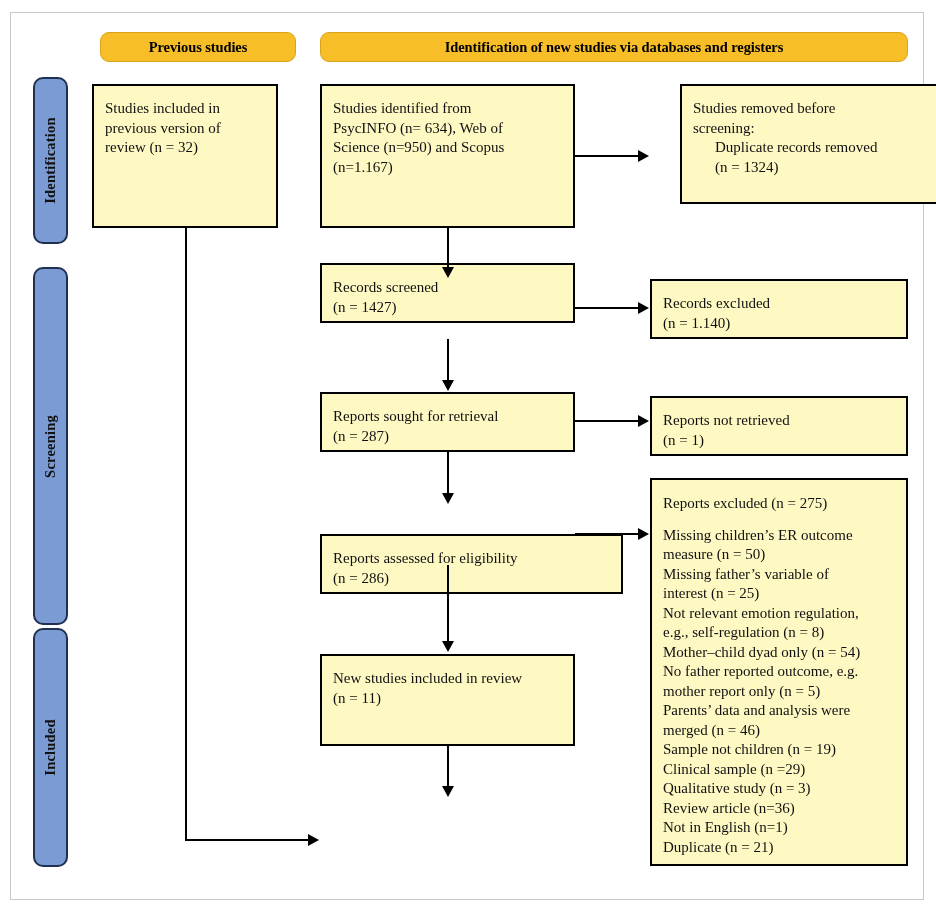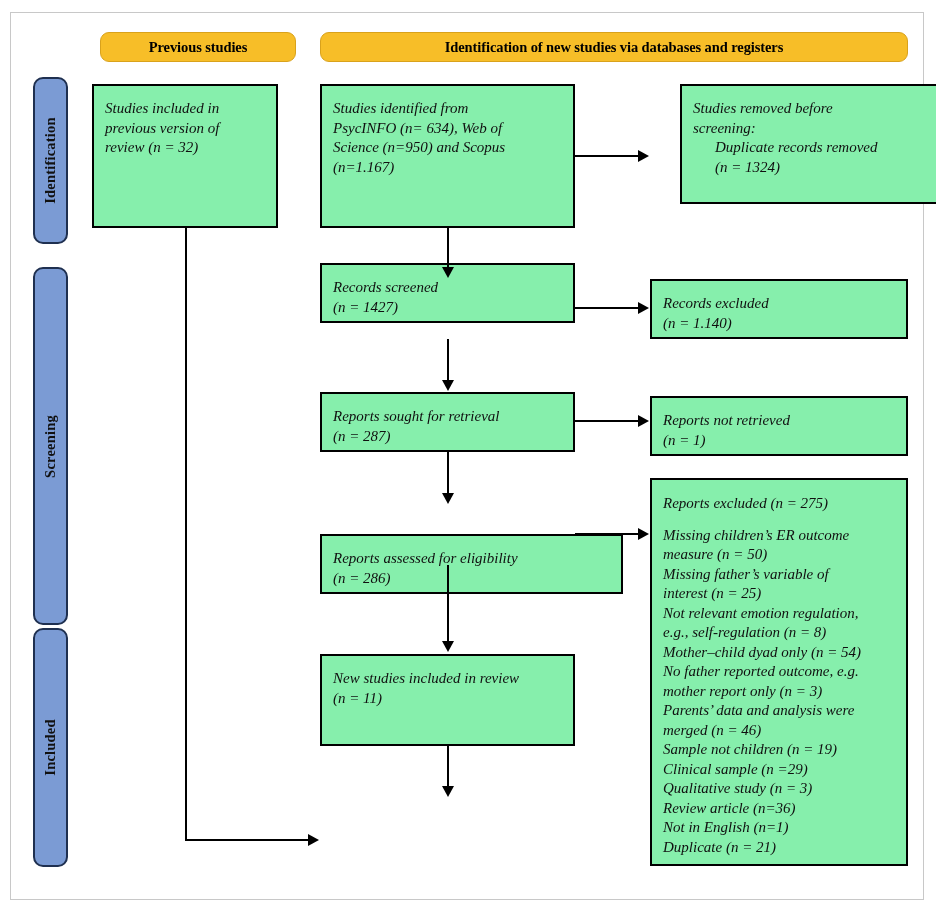--- a/index.html
+++ b/index.html
@@ -56,28 +56,27 @@
     transform: rotate(-90deg);
     white-space: nowrap;
     font-weight: bold;
     font-size: 14.5px;
     color: #111111;
     letter-spacing: 0.2px;
   }
   
   .box {
     position: absolute;
-    background: #86efac;
+    background: #fef9c3;
     border: 2px solid #000000;
     box-sizing: border-box;
     padding: 13px 11px 8px 11px;
     font-size: 15px;
     line-height: 1.30;
     color: #101010;
-    font-style: italic;
   }
   .box .line { white-space: pre-wrap; }
   .box .indent { padding-left: 22px; }
   .box .gap { height: 12px; }
   
   .conn {
     position: absolute;
     background: #000000;
   }
   .conn.h { height: 1.6px; }
@@ -181,21 +180,21 @@
     <div class="gap"></div>
     <div>
       <div class="line">Missing children’s ER outcome</div>
       <div class="line">measure (n = 50)</div>
       <div class="line">Missing father’s variable of</div>
       <div class="line">interest (n = 25)</div>
       <div class="line">Not relevant emotion regulation,</div>
       <div class="line">e.g., self-regulation (n = 8)</div>
       <div class="line">Mother–child dyad only (n = 54)</div>
       <div class="line">No father reported outcome, e.g.</div>
-      <div class="line">mother report only (n = 3)</div>
+      <div class="line">mother report only (n = 5)</div>
       <div class="line">Parents’ data and analysis were</div>
       <div class="line">merged (n = 46)</div>
       <div class="line">Sample not children (n = 19)</div>
       <div class="line">Clinical sample (n =29)</div>
       <div class="line">Qualitative study (n = 3)</div>
       <div class="line">Review article (n=36)</div>
       <div class="line">Not in English (n=1)</div>
       <div class="line">Duplicate (n = 21)</div>
     </div>
   </div>

